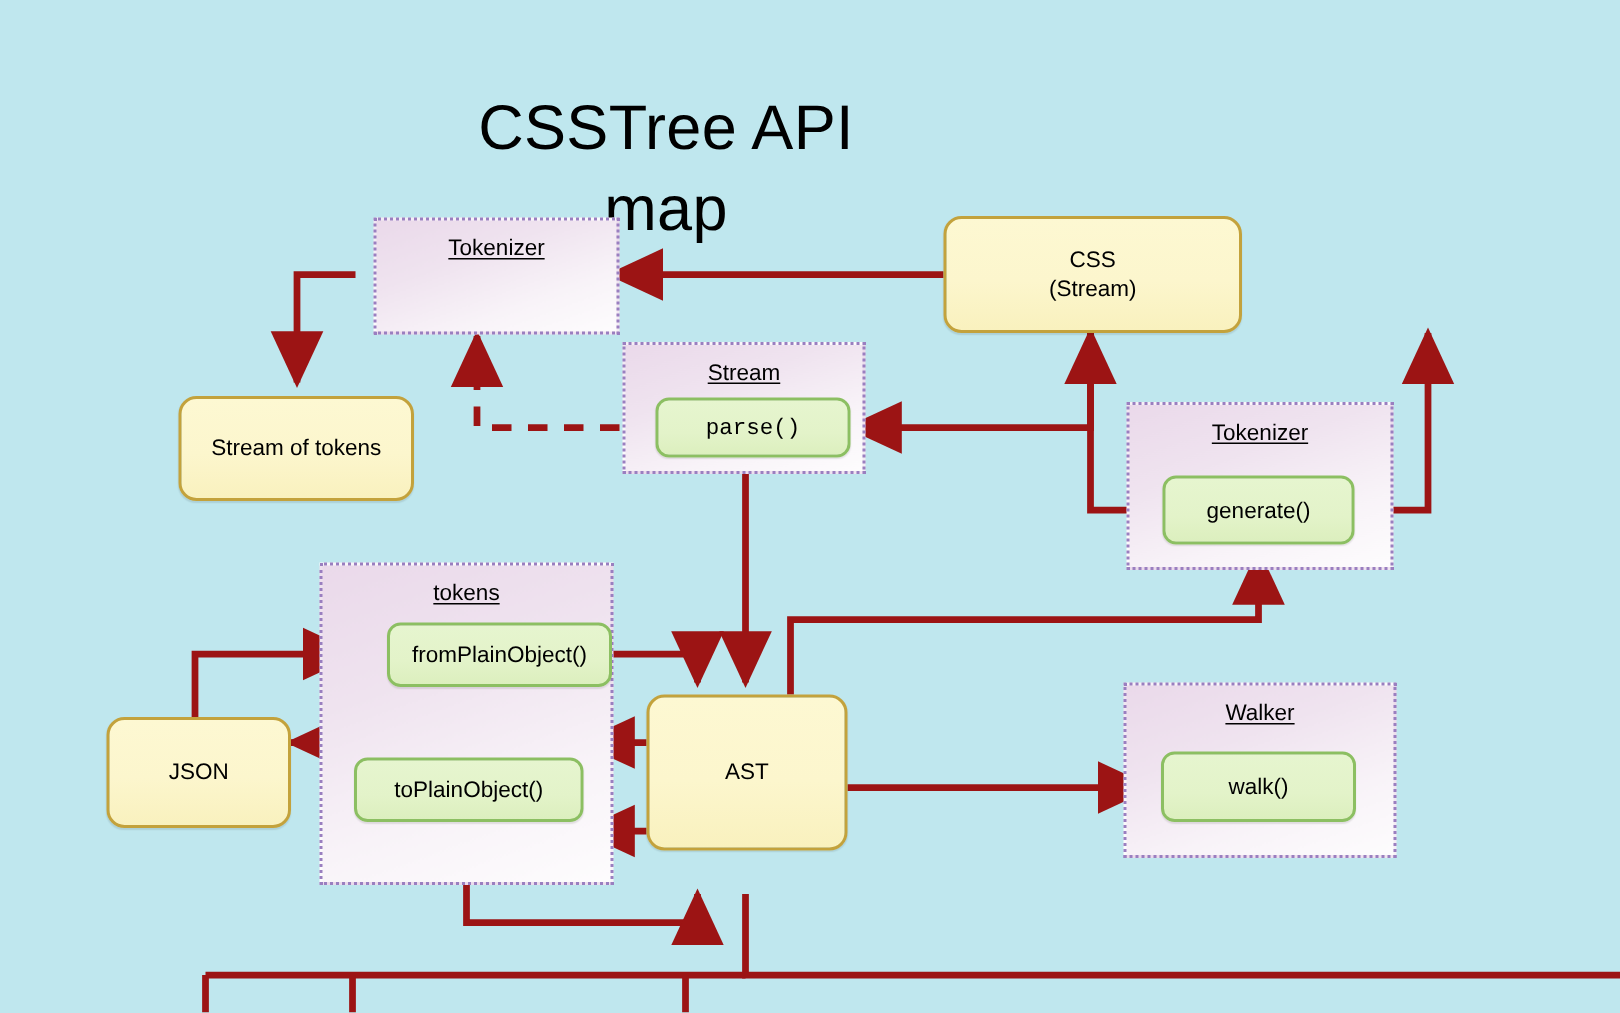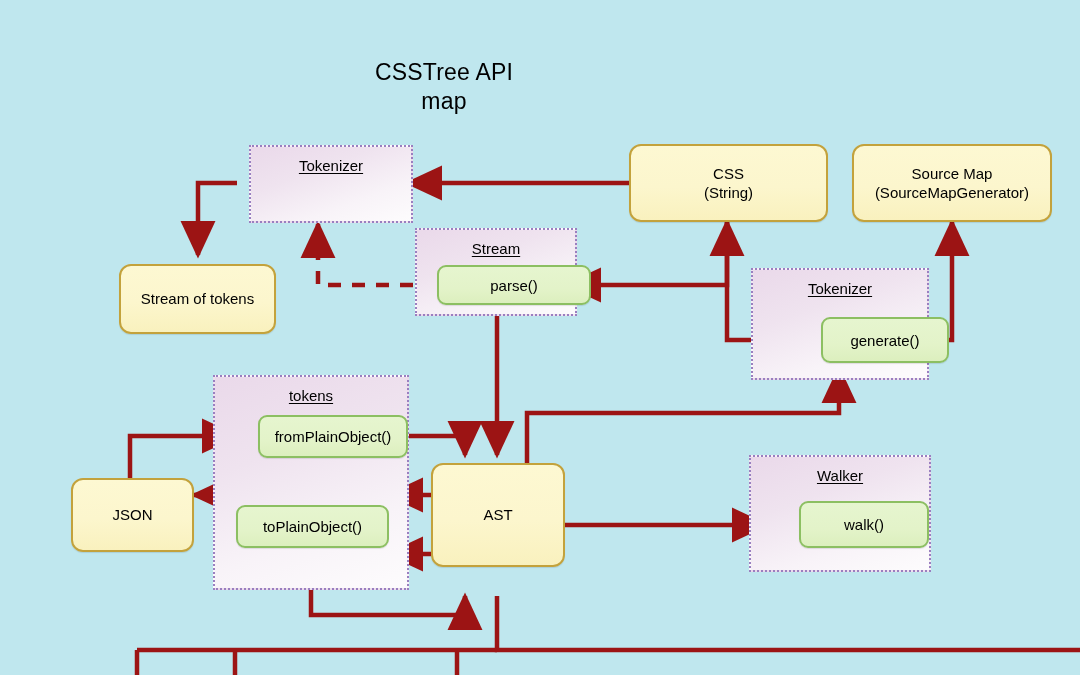--- a/index.html
+++ b/index.html
@@ -6,21 +6,21 @@
   body{
     width:1080px;height:675px;overflow:hidden;
     background:#bfe7ee;
     font-family:"Liberation Sans", sans-serif;
     position:relative;
   }
   #canvas{position:absolute;left:0;top:0;width:1080px;height:675px;}
 
   .title{
     position:absolute;left:0;top:58px;width:888px;text-align:center;
-    font-size:23px;color:#000;line-height:1.28;letter-spacing:0.2px;
+    font-size:42px;color:#000;line-height:1.28;letter-spacing:0.2px;
     white-space:pre-line;
   }
 
   
   .group{
     position:absolute;
     border:2px dotted #9a7fc0;
     background:linear-gradient(160deg,#ead9ea 0%, #efe3ef 35%, #f8f3f8 70%, #fdfcfd 100%);
     box-sizing:border-box;
   }
@@ -123,35 +123,33 @@
 
   <div class="group" style="left:213px;top:375px;width:196px;height:215px;">
     <div class="group-title">tokens</div>
   </div>
 
   <div class="group" style="left:749px;top:455px;width:182px;height:117px;">
     <div class="group-title">Walker</div>
   </div>
 
   <div class="ybox" style="left:629px;top:144px;width:199px;height:78px;">CSS
-(String)</div>
+(Stream)</div>
 
-  <div class="ybox" style="left:852px;top:144px;width:200px;height:78px;">Source Map
-(SourceMapGenerator)</div>
 
   <div class="ybox" style="left:119px;top:264px;width:157px;height:70px;">Stream of tokens</div>
 
   <div class="ybox" style="left:71px;top:478px;width:123px;height:74px;">JSON</div>
 
   <div class="ybox" style="left:431px;top:463px;width:134px;height:104px;">AST</div>
 
-  <div class="gbox" style="left:437px;top:265px;width:154px;height:40px;">parse()</div>
+  <div class="gbox" style="left:437px;top:265px;width:130px;height:40px;font-family:Liberation Mono, monospace;">parse()</div>
 
-  <div class="gbox" style="left:775px;top:317px;width:128px;height:46px;margin-left:46px;">generate()</div>
+  <div class="gbox" style="left:775px;top:317px;width:128px;height:46px;">generate()</div>
 
   <div class="gbox" style="left:228px;top:415px;width:150px;height:43px;margin-left:30px;">fromPlainObject()</div>
 
   <div class="gbox" style="left:236px;top:474px;width:153px;height:43px;margin-top:31px;">toPlainObject()</div>
 
 
-  <div class="gbox" style="left:799px;top:501px;width:130px;height:47px;">walk()</div>
+  <div class="gbox" style="left:774px;top:501px;width:130px;height:47px;">walk()</div>
 
 </div>
 
 </body></html>

